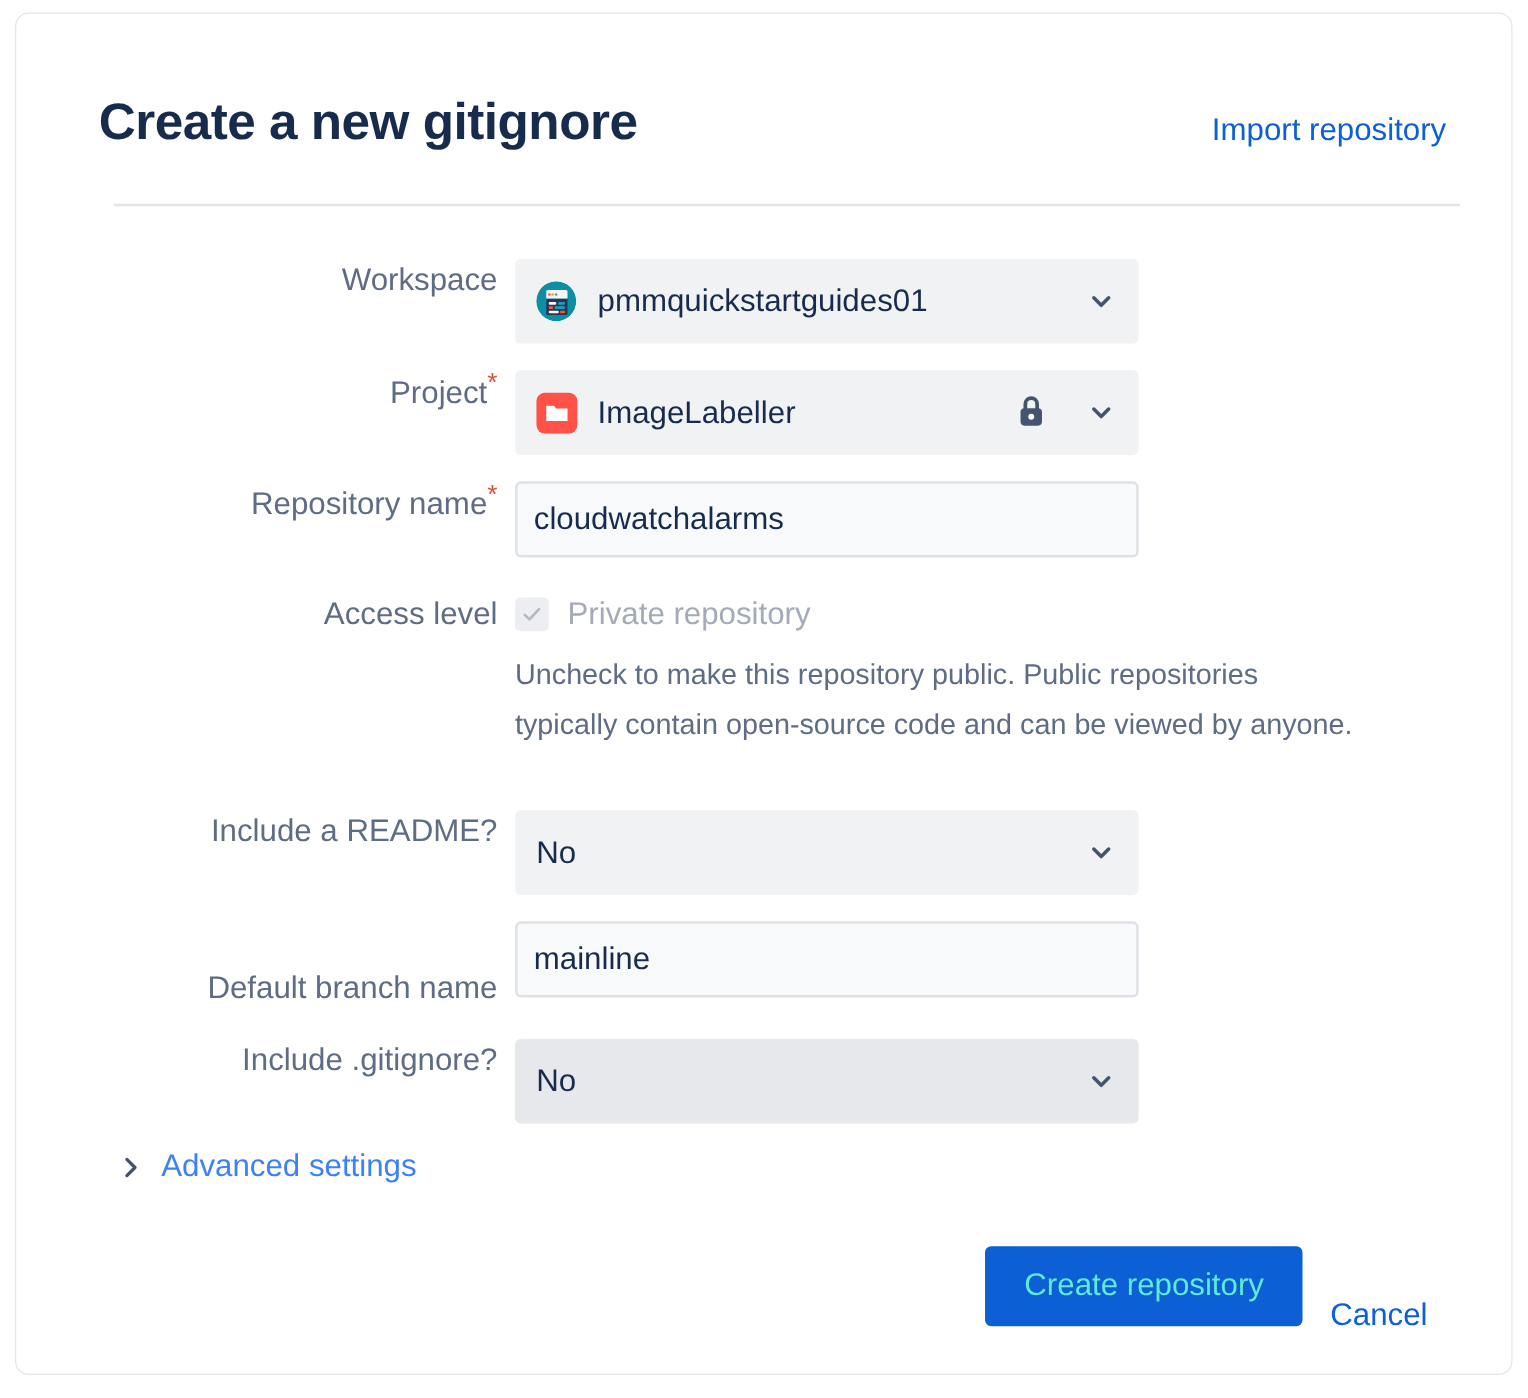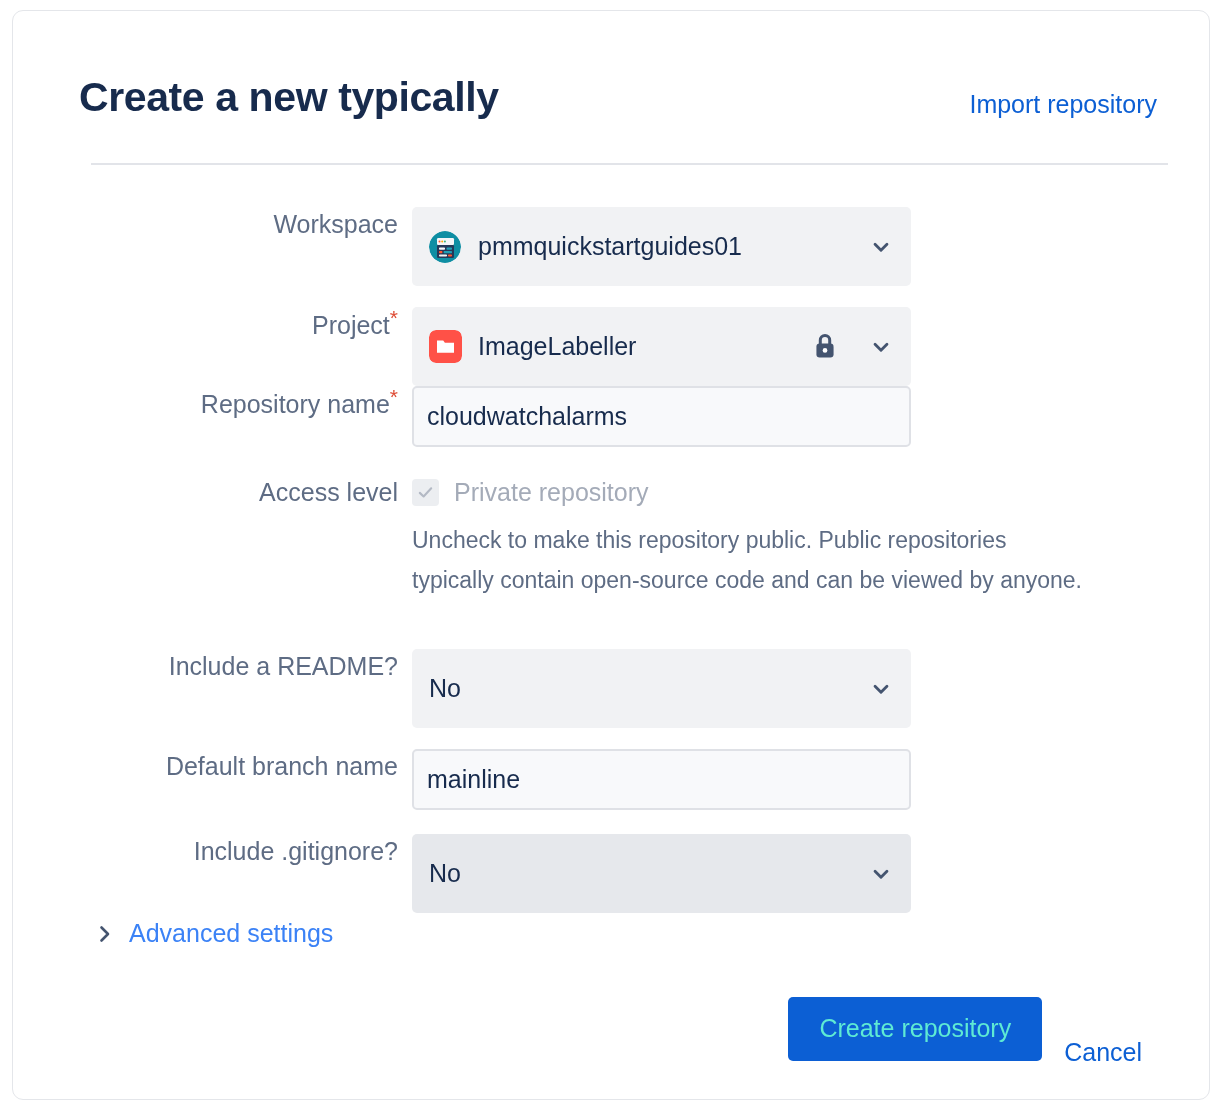--- a/index.html
+++ b/index.html
@@ -97,21 +97,21 @@
   }
   .field-col {
     width: 500px;
   }
 
   
   .select {
     position: relative;
     box-sizing: border-box;
     width: 499px;
-    height: 79px;
+    height: 68px;
     background: #f1f2f4;
     border: 1px solid transparent;
     border-radius: 5px;
     display: flex;
     align-items: center;
     padding: 0 16px;
     cursor: pointer;
   }
   .select.hovered { background: #e6e8ec; }
   .select-value {
@@ -251,21 +251,21 @@
     padding: 0;
     margin-top: 48px;
   }
 </style>
 </head>
 <body>
 
 <div class="card">
 
   <div class="header">
-    <h1 class="page-title">Create a new typically</h1>
+    <h1 class="page-title">Create a new gitignore</h1>
     <a class="import-link">Import repository</a>
   </div>
   <div class="divider"></div>
 
   <div class="form">
 
     <div class="row" style="margin-bottom:21px;">
       <div class="label-col">Workspace</div>
       <div class="field-col">
         <div class="select">
@@ -284,21 +284,21 @@
             <rect x="19" y="23.5" width="4" height="2" rx="0.8" fill="#ff5630"></rect>
           </svg>
           <span class="select-value">pmmquickstartguides01</span>
           <svg class="chev" viewBox="0 0 24 24">
             <path d="M6.5 9.5 L12 15 L17.5 9.5" fill="none" stroke="#44546f" stroke-width="2.6" stroke-linecap="round" stroke-linejoin="round"></path>
           </svg>
         </div>
       </div>
     </div>
 
-    <div class="row" style="">
+    <div class="row" style="margin-bottom:21px;">
       <div class="label-col">
         <span>Project</span><span class="req">*</span>
       </div>
       <div class="field-col">
         <div class="select">
           <svg class="proj-avatar" viewBox="0 0 33 33">
             <rect x="0" y="0" width="33" height="33" rx="7" fill="#ff5147"></rect>
             <path d="M8 10.5 h6.2 l1.7 2.2 H25 v10 H8 z" fill="#ffffff"></path>
           </svg>
           <span class="select-value">ImageLabeller</span>
@@ -344,21 +344,21 @@
         <div class="select">
           <span class="select-value">No</span>
           <svg class="chev" viewBox="0 0 24 24">
             <path d="M6.5 9.5 L12 15 L17.5 9.5" fill="none" stroke="#44546f" stroke-width="2.6" stroke-linecap="round" stroke-linejoin="round"></path>
           </svg>
         </div>
       </div>
     </div>
 
     <div class="row" style="margin-bottom:24px;">
-      <div class="label-col wrap" style="width:399px;">Default branch name</div>
+      <div class="label-col wrap" style="width:399px;margin-top:36px;">Default branch name</div>
       <div class="field-col">
         <input class="text-input" type="text" value="mainline" style="">
       </div>
     </div>
 
     <div class="row">
       <div class="label-col">Include .gitignore?</div>
       <div class="field-col">
         <div class="select hovered">
           <span class="select-value">No</span>

